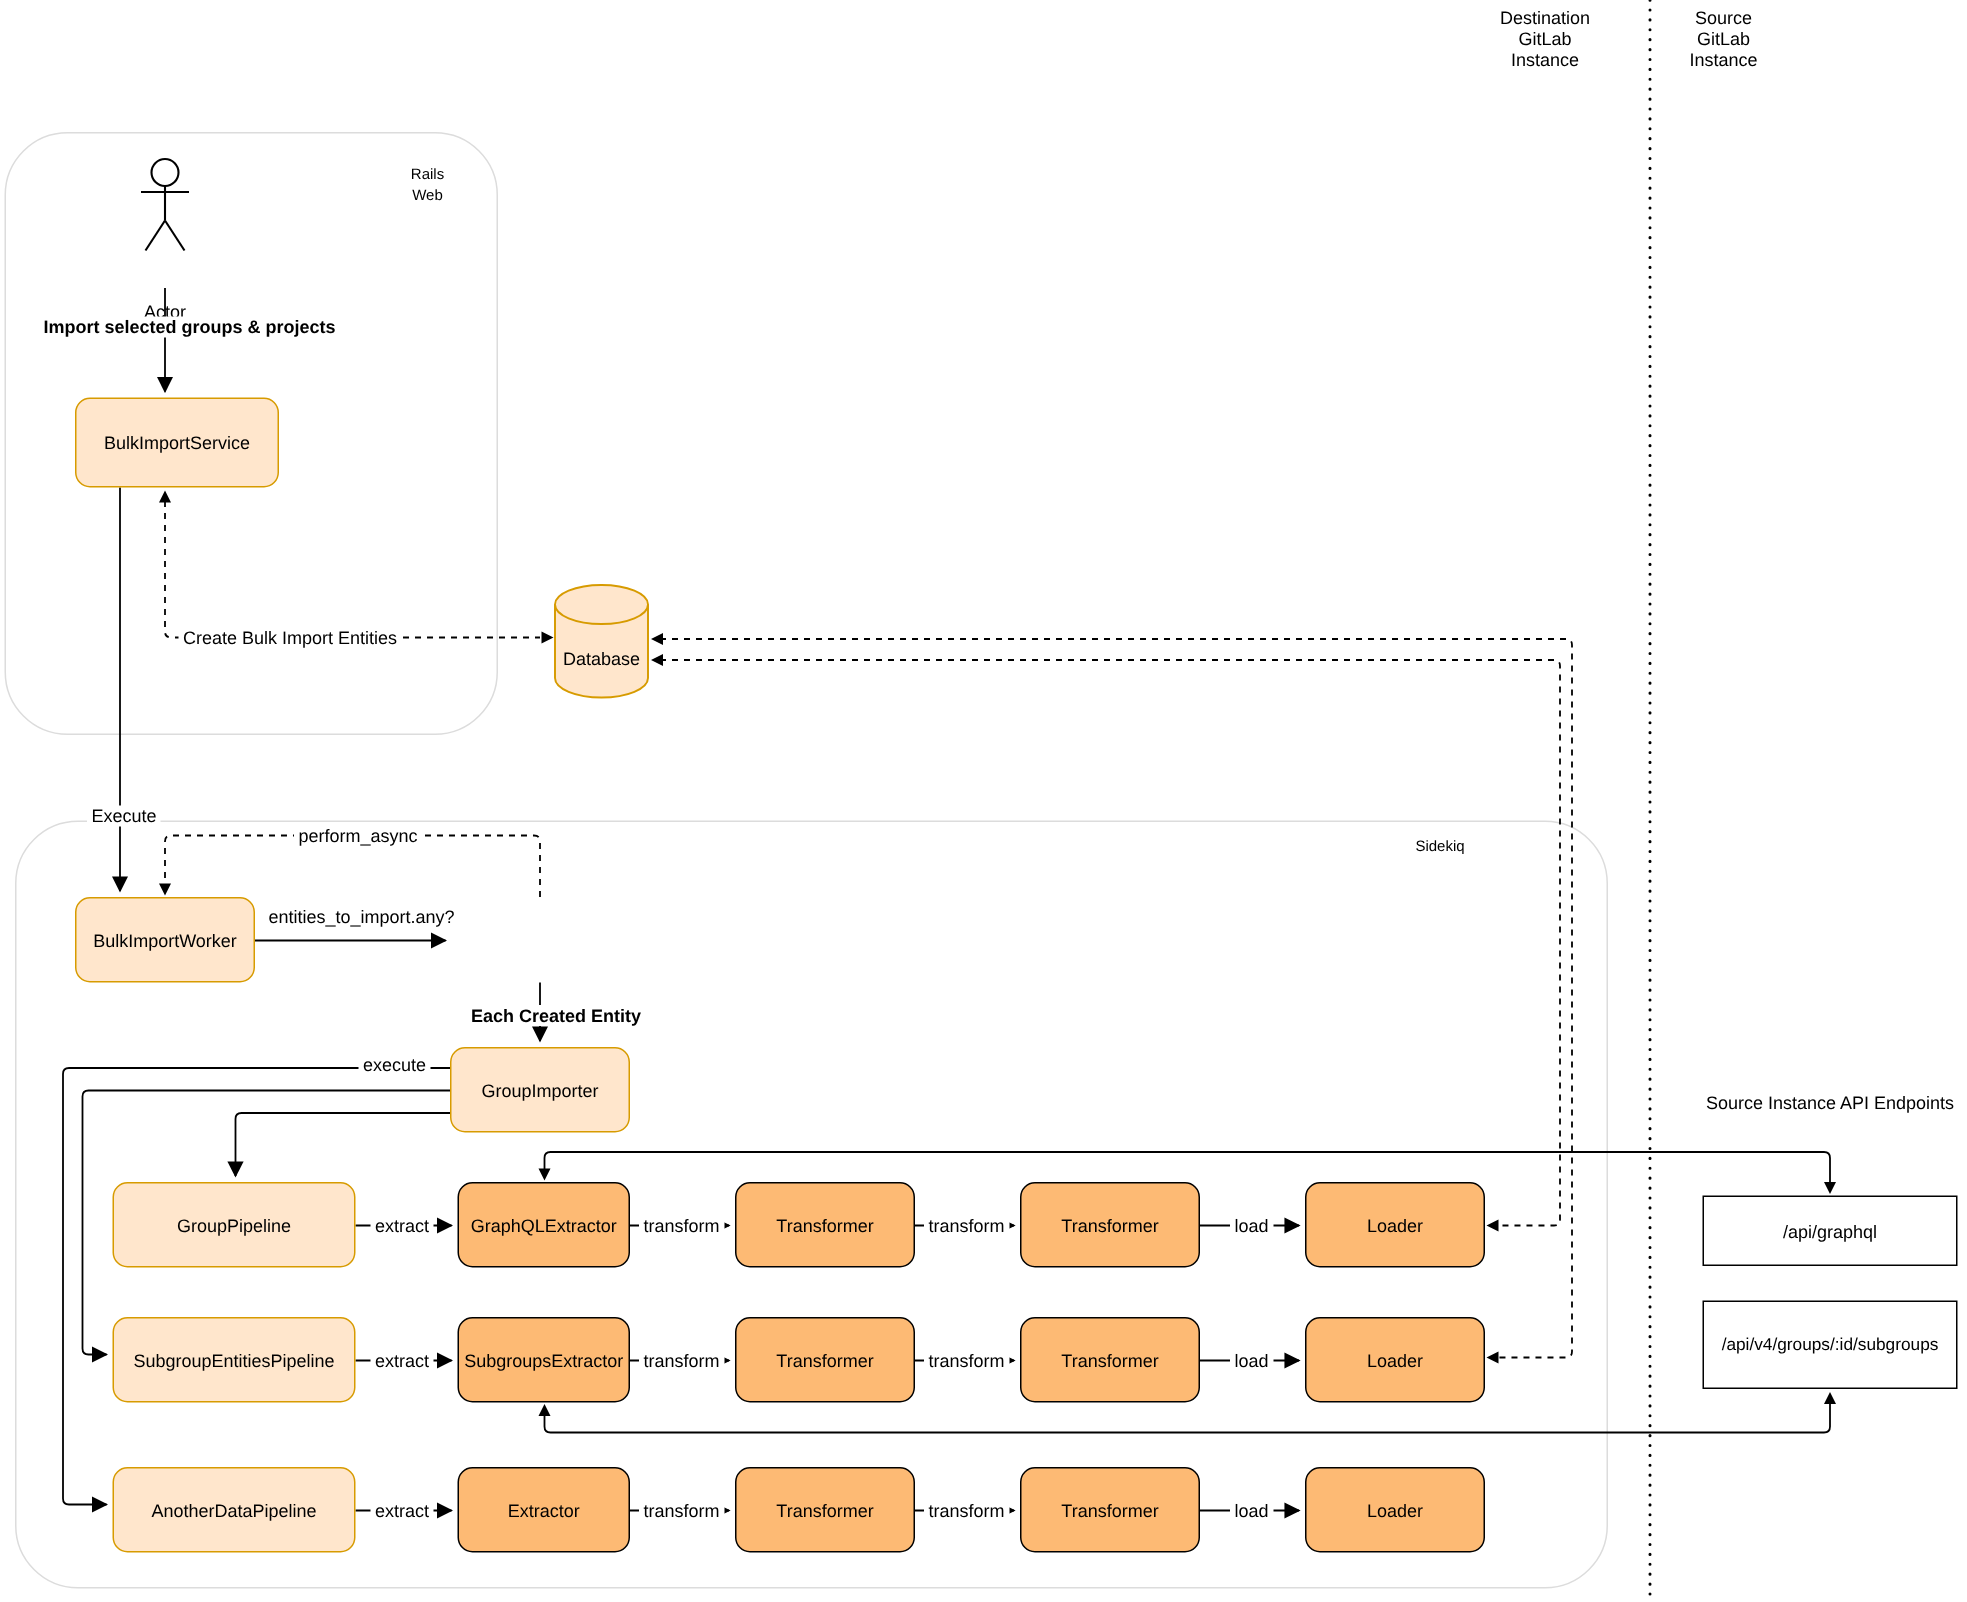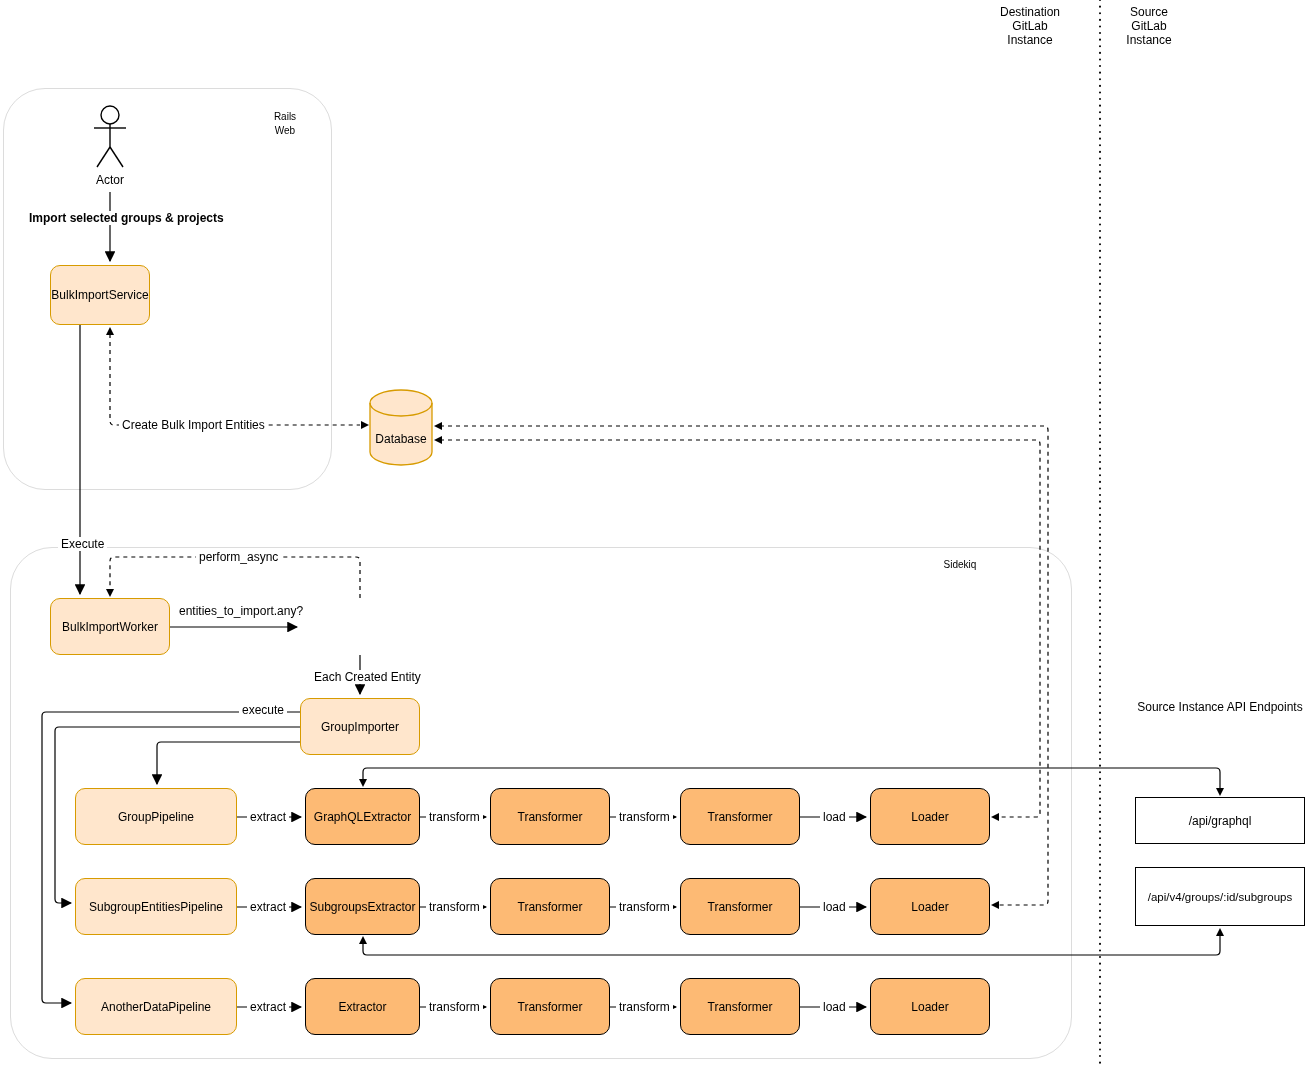--- a/index.html
+++ b/index.html
@@ -14,21 +14,21 @@
     position:absolute;display:flex;align-items:center;justify-content:center;
     font-size:12px;text-align:center;box-sizing:border-box;line-height:14px;
   }
   .orange{background:#ffe6cc;border:1px solid #d79b00;border-radius:10px;}
   .white{background:#fdba74;border:1px solid #000000;border-radius:10px;}
   .endpoint{background:#ffffff;border:1px solid #000000;border-radius:0;font-size:12px;}
   .edge-label{
     position:absolute;font-size:12px;line-height:14px;background:#ffffff;
     padding:0 3px;white-space:nowrap;
   }
-  .plain-label{position:absolute;font-size:12px;line-height:14px;white-space:nowrap;}
+  .plain-label{position:absolute;font-size:12px;line-height:14px;white-space:nowrap;margin-top:28px;}
   svg.wires{position:absolute;left:0;top:0;width:1311px;height:1068px;}
   .db-label{position:absolute;font-size:12px;text-align:center;}
 </style>
 </head>
 <body>
 
 <div class="canvas">
 
   <div class="container" style="left:3px;top:88px;width:327px;height:400px;"></div>
   <div class="container-label" style="left:240px;top:110px;width:90px;">Rails
@@ -118,21 +118,21 @@
       <polygon points="106,589 114,589 110,597"></polygon>
       <polygon points="442,422 442,430 434,426"></polygon>
       <polygon points="442,436 442,444 434,440"></polygon>
       <polygon points="999,901 999,909 991,905"></polygon>
       <polygon points="999,813 999,821 991,817"></polygon>
     </g>
   </svg>
 
   <div class="plain-label" style="left:75px;top:173px;width:70px;text-align:center;">Actor</div>
 
-  <div class="node orange" style="left:50px;top:265px;width:100px;height:60px;">BulkImportService</div>
+  <div class="node orange" style="left:50px;top:265px;width:136px;height:60px;">BulkImportService</div>
   <div class="node orange" style="left:50px;top:598px;width:120px;height:57px;">BulkImportWorker</div>
   <div class="node orange" style="left:300px;top:698px;width:120px;height:57px;">GroupImporter</div>
 
   <div class="node orange" style="left:75px;top:788px;width:162px;height:57px;">GroupPipeline</div>
   <div class="node orange" style="left:75px;top:878px;width:162px;height:57px;">SubgroupEntitiesPipeline</div>
   <div class="node orange" style="left:75px;top:978px;width:162px;height:57px;">AnotherDataPipeline</div>
 
   <div class="node white" style="left:305px;top:788px;width:115px;height:57px;">GraphQLExtractor</div>
   <div class="node white" style="left:305px;top:878px;width:115px;height:57px;">SubgroupsExtractor</div>
   <div class="node white" style="left:305px;top:978px;width:115px;height:57px;">Extractor</div>
@@ -153,21 +153,21 @@
 
   <div class="plain-label" style="left:1125px;top:700px;width:190px;text-align:center;">Source Instance API Endpoints</div>
   <div class="node endpoint" style="left:1135px;top:797px;width:170px;height:47px;">/api/graphql</div>
   <div class="node endpoint" style="left:1135px;top:867px;width:170px;height:59px;font-size:11.5px;">/api/v4/groups/:id/subgroups</div>
 
   <div class="edge-label" style="left:26px;top:211px;font-weight:bold;">Import selected groups &amp; projects</div>
   <div class="edge-label" style="left:119px;top:418px;">Create Bulk Import Entities</div>
   <div class="edge-label" style="left:58px;top:537px;">Execute</div>
   <div class="edge-label" style="left:196px;top:550px;">perform_async</div>
   <div class="edge-label" style="left:176px;top:604px;">entities_to_import.any?</div>
-  <div class="edge-label" style="left:311px;top:670px;">Each Created Entity</div>
+  <div class="edge-label" style="left:311px;top:670px;font-weight:bold;">Each Created Entity</div>
   <div class="edge-label" style="left:239px;top:703px;">execute</div>
 
   <div class="edge-label" style="left:247px;top:810px;">extract</div>
   <div class="edge-label" style="left:426px;top:810px;">transform</div>
   <div class="edge-label" style="left:616px;top:810px;">transform</div>
   <div class="edge-label" style="left:820px;top:810px;">load</div>
 
   <div class="edge-label" style="left:247px;top:900px;">extract</div>
   <div class="edge-label" style="left:426px;top:900px;">transform</div>
   <div class="edge-label" style="left:616px;top:900px;">transform</div>

